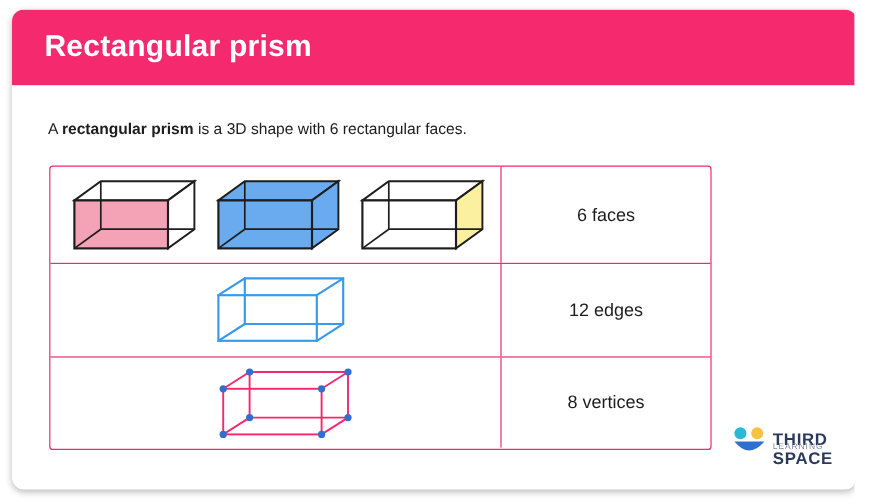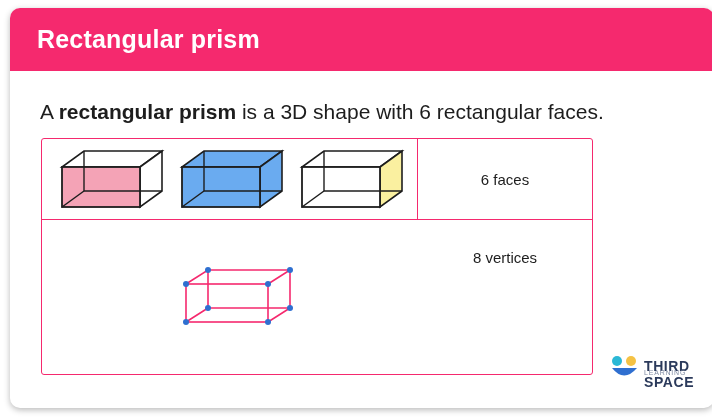--- a/index.html
+++ b/index.html
@@ -42,21 +42,21 @@
     color: #ffffff;
     font-size: 25px;
     font-weight: bold;
     letter-spacing: 0.2px;
     margin-left: 27px;
   }
   .subtitle {
     position: absolute;
     left: 30px;
     top: 92px;
-    font-size: 21px;
+    font-size: 13px;
     color: #1d1d1d;
   }
   .subtitle b { font-weight: bold; }
 
   .table {
     position: absolute;
     left: 31px;
     top: 130px;
     width: 552px;
     height: 237px;
@@ -65,21 +65,21 @@
     box-sizing: border-box;
   }
   .row {
     position: relative;
     height: 78px;
     box-sizing: border-box;
     display: flex;
   }
   .row.r1 { height: 80px; }
   .row.r2 { height: 78px; border-top: 1.5px solid #f5296e; }
-  .row.r3 { height: 76px; border-top: 1.5px solid #f5296e; align-items: center; }
+  .row.r3 { height: 76px; border-top: 1.5px solid #f5296e; }
   .cell-shape {
     position: relative;
     width: 376px;
     box-sizing: border-box;
     border-right: 1.5px solid #f5296e;
   }
   .cell-label {
     flex: 1;
     display: flex;
     align-items: center;
@@ -168,20 +168,37 @@
               <rect x="8" y="22" width="78" height="40" fill="#ffffff" stroke="#1d1d1d" stroke-width="1.8"></rect>
               <line x1="8" y1="62" x2="30" y2="46" stroke="#1d1d1d" stroke-width="1.4"></line>
               <line x1="30" y1="46" x2="108" y2="46" stroke="#1d1d1d" stroke-width="1.4"></line>
               <line x1="30" y1="46" x2="30" y2="6" stroke="#1d1d1d" stroke-width="1.4"></line>
             </svg>
           </div>
         </div>
         <div class="cell-label">6 faces</div>
       </div>
 
+      <div class="row r2">
+        <div class="cell-shape">
+          <div class="shape-wrap">
+            <svg class="s-edges" width="126" height="66" viewBox="0 0 126 66">
+              <g fill="none" stroke="#3a9ae8" stroke-width="1.8" stroke-linecap="round">
+                <rect x="8" y="20" width="82" height="38"></rect>
+                <polyline points="8,20 30,6 112,6 112,44 90,58"></polyline>
+                <line x1="90" y1="20" x2="112" y2="6"></line>
+                <line x1="8" y1="58" x2="30" y2="44"></line>
+                <line x1="30" y1="44" x2="112" y2="44"></line>
+                <line x1="30" y1="44" x2="30" y2="6"></line>
+              </g>
+            </svg>
+          </div>
+        </div>
+        <div class="cell-label">12 edges</div>
+      </div>
 
       <div class="row r3">
         <div class="cell-shape">
           <div class="shape-wrap">
             <svg class="s-vert" width="126" height="68" viewBox="0 0 126 68">
               <g fill="none" stroke="#f5296e" stroke-width="1.6" stroke-linecap="round">
                 <rect x="8" y="22" width="82" height="38"></rect>
                 <polyline points="8,22 30,8 112,8 112,46 90,60"></polyline>
                 <line x1="90" y1="22" x2="112" y2="8"></line>
                 <line x1="8" y1="60" x2="30" y2="46"></line>

